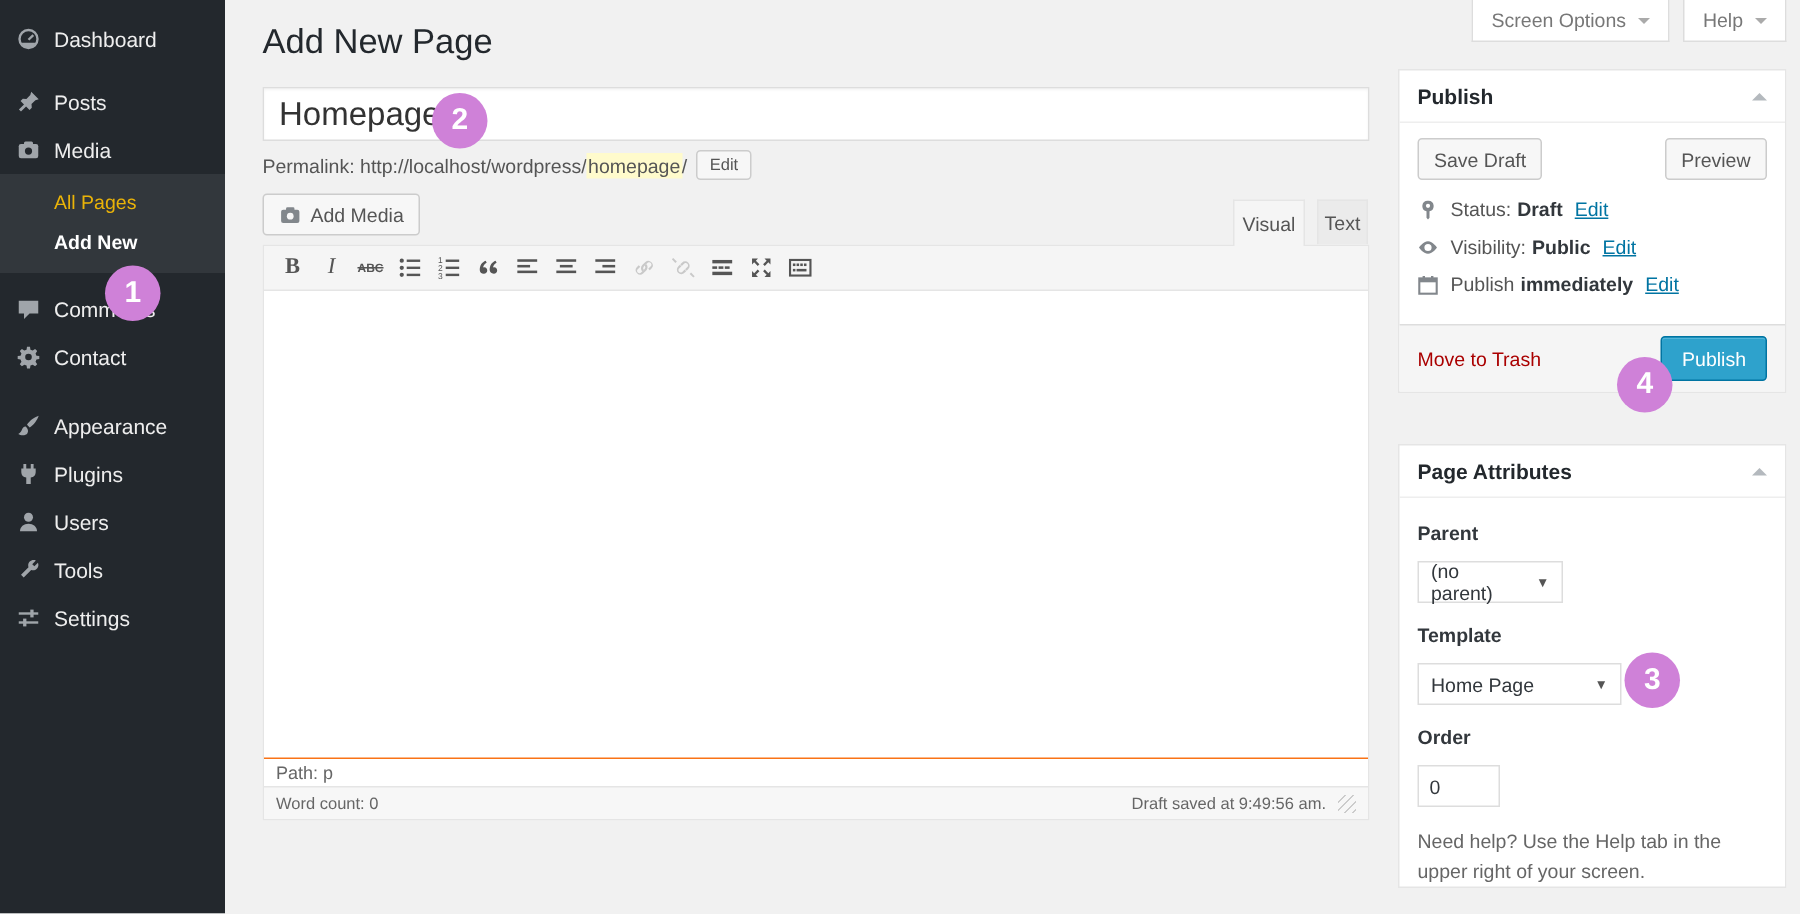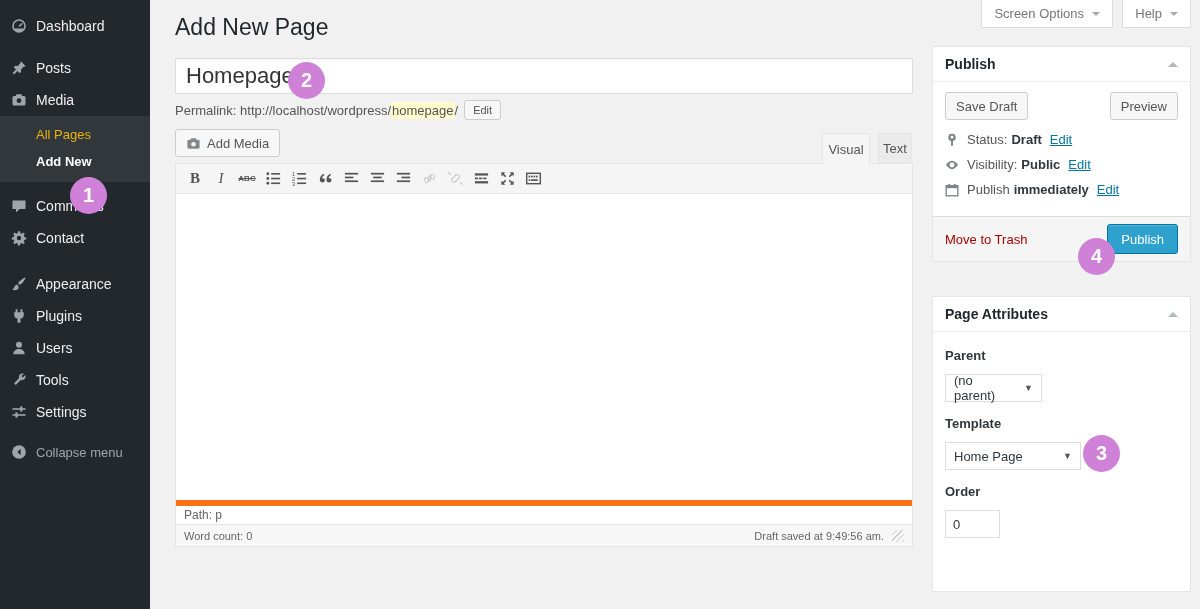--- a/index.html
+++ b/index.html
@@ -56,21 +56,21 @@
 
   .editor-box { position:absolute; left:25px; top:163px; width:738px; height:384px; background:#fff;
     border:1px solid #e5e5e5; display:flex; flex-direction:column; }
   .mce-toolbar { height:30px; background:#f5f5f5; border-bottom:1px solid #e5e5e5; display:flex; align-items:center; padding:0 6px; flex:0 0 30px; }
   .tb { width:26px; height:24px; display:flex; align-items:center; justify-content:center; color:#555; cursor:pointer; border-radius:2px; }
   .tb.disabled { color:#c9c9c9; cursor:default; }
   .tb b { font-size:15px; font-family:"Liberation Serif", serif; }
   .tb i { font-size:15px; font-family:"Liberation Serif", serif; }
   .tb s { font-size:8px; font-weight:bold; letter-spacing:0; }
   .mce-content { flex:1 1 auto; background:#fff; cursor:text; }
-  .mce-path { flex:0 0 18px; border-top:6px solid #f97316; font-size:12px; color:#666; padding:2px 8px; }
+  .mce-path { flex:0 0 18px; border-top:1px solid #f97316; font-size:12px; color:#666; padding:2px 8px; }
   .mce-words { flex:0 0 22px; border-top:1px solid #e5e5e5; background:#f7f7f7; font-size:11px; color:#666;
     display:flex; align-items:center; justify-content:space-between; padding:0 8px; position:relative; }
   .resize-grip { width:12px; height:12px; margin-left:8px;
     background:repeating-linear-gradient(135deg, transparent 0 3px, #ccc 3px 4px); cursor:nwse-resize; }
   .mce-words .right { display:flex; align-items:center; }
 
   
   .panel { position:absolute; left:782px; width:259px; background:#fff; border:1px solid #e5e5e5; }
   .panel.publish { top:46px; height:216px; }
   .panel.attrs { top:296px; height:296px; }
@@ -208,29 +208,20 @@
     <span class="ic">
       <svg width="16" height="16" viewBox="0 0 16 16">
           <rect x="1.5" y="4.2" width="13" height="1.6" fill="currentColor"></rect>
           <rect x="1.5" y="10.2" width="13" height="1.6" fill="currentColor"></rect>
           <rect x="9.2" y="2.4" width="2.2" height="5.2" fill="currentColor"></rect>
           <rect x="4.4" y="8.4" width="2.2" height="5.2" fill="currentColor"></rect>
         </svg>
     </span>
     <span>Settings</span>
   </div>
-  <div class="mi collapse sep-top3">
-    <span class="ic">
-      <svg width="16" height="16" viewBox="0 0 16 16">
-          <circle cx="8" cy="8" r="6.8" fill="currentColor"></circle>
-          <path d="M9.6 4.8L6.4 8l3.2 3.2z" fill="#23282d"></path>
-        </svg>
-    </span>
-    <span>Collapse menu</span>
-  </div>
 </div>
 
 <div class="main">
 
   <div class="top-tab screen">
     <span>Screen Options</span>
     <span class="dd"></span>
   </div>
   <div class="top-tab help">
     <span>Help</span>
@@ -433,20 +424,21 @@
         <span>(no parent)</span>
         <span class="dd">▼</span>
       </div>
       <div class="field-label">Template</div>
       <div class="select-box template">
         <span>Home Page</span>
         <span class="dd">▼</span>
       </div>
       <div class="field-label">Order</div>
       <input class="order-input" type="text" value="0" style="">
+      <div class="help-note">Need help? Use the Help tab in the upper right of your screen.</div>
     </div>
   </div>
 </div>
 
 <div class="badge b1">1</div>
 <div class="badge b2">2</div>
 <div class="badge b3">3</div>
 <div class="badge b4">4</div>
 
 </body></html>

